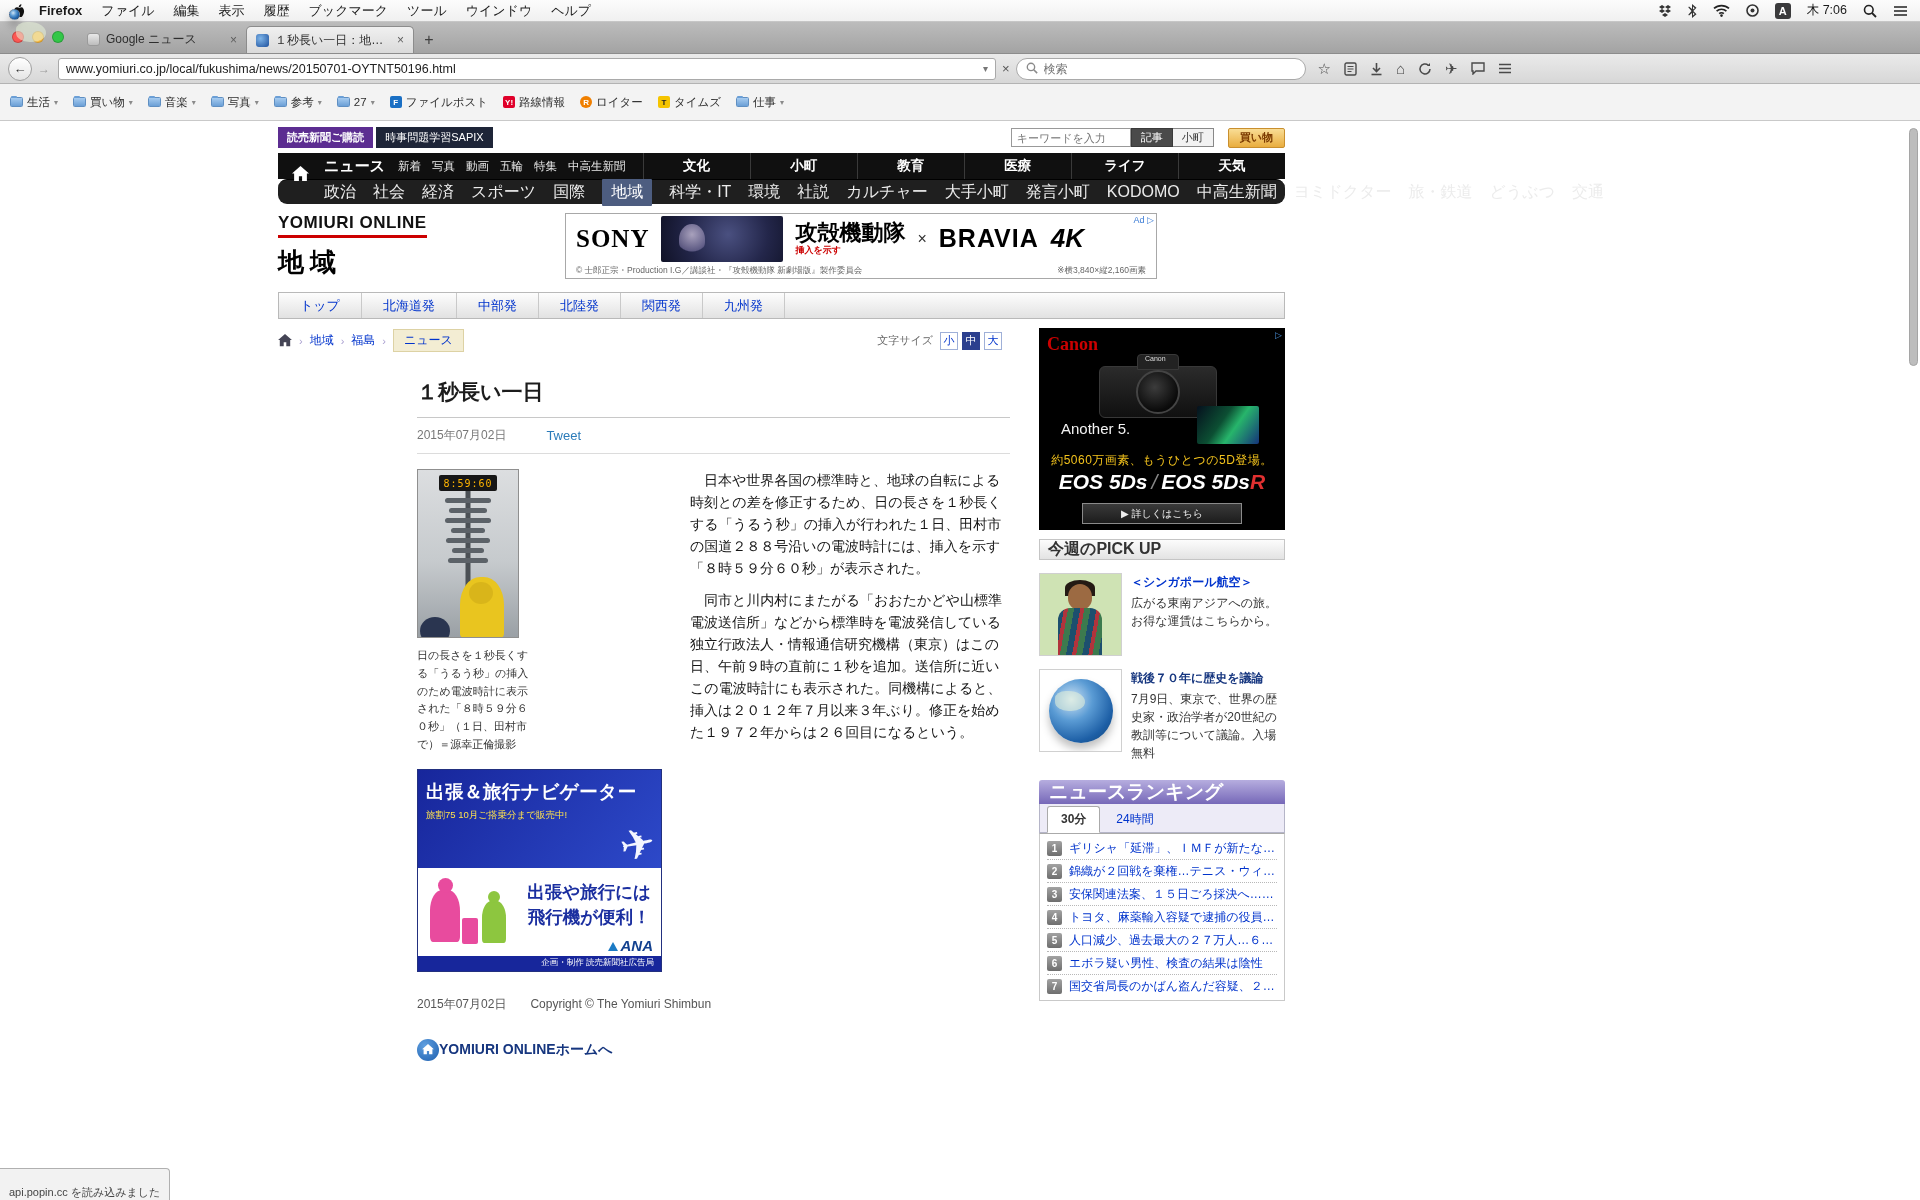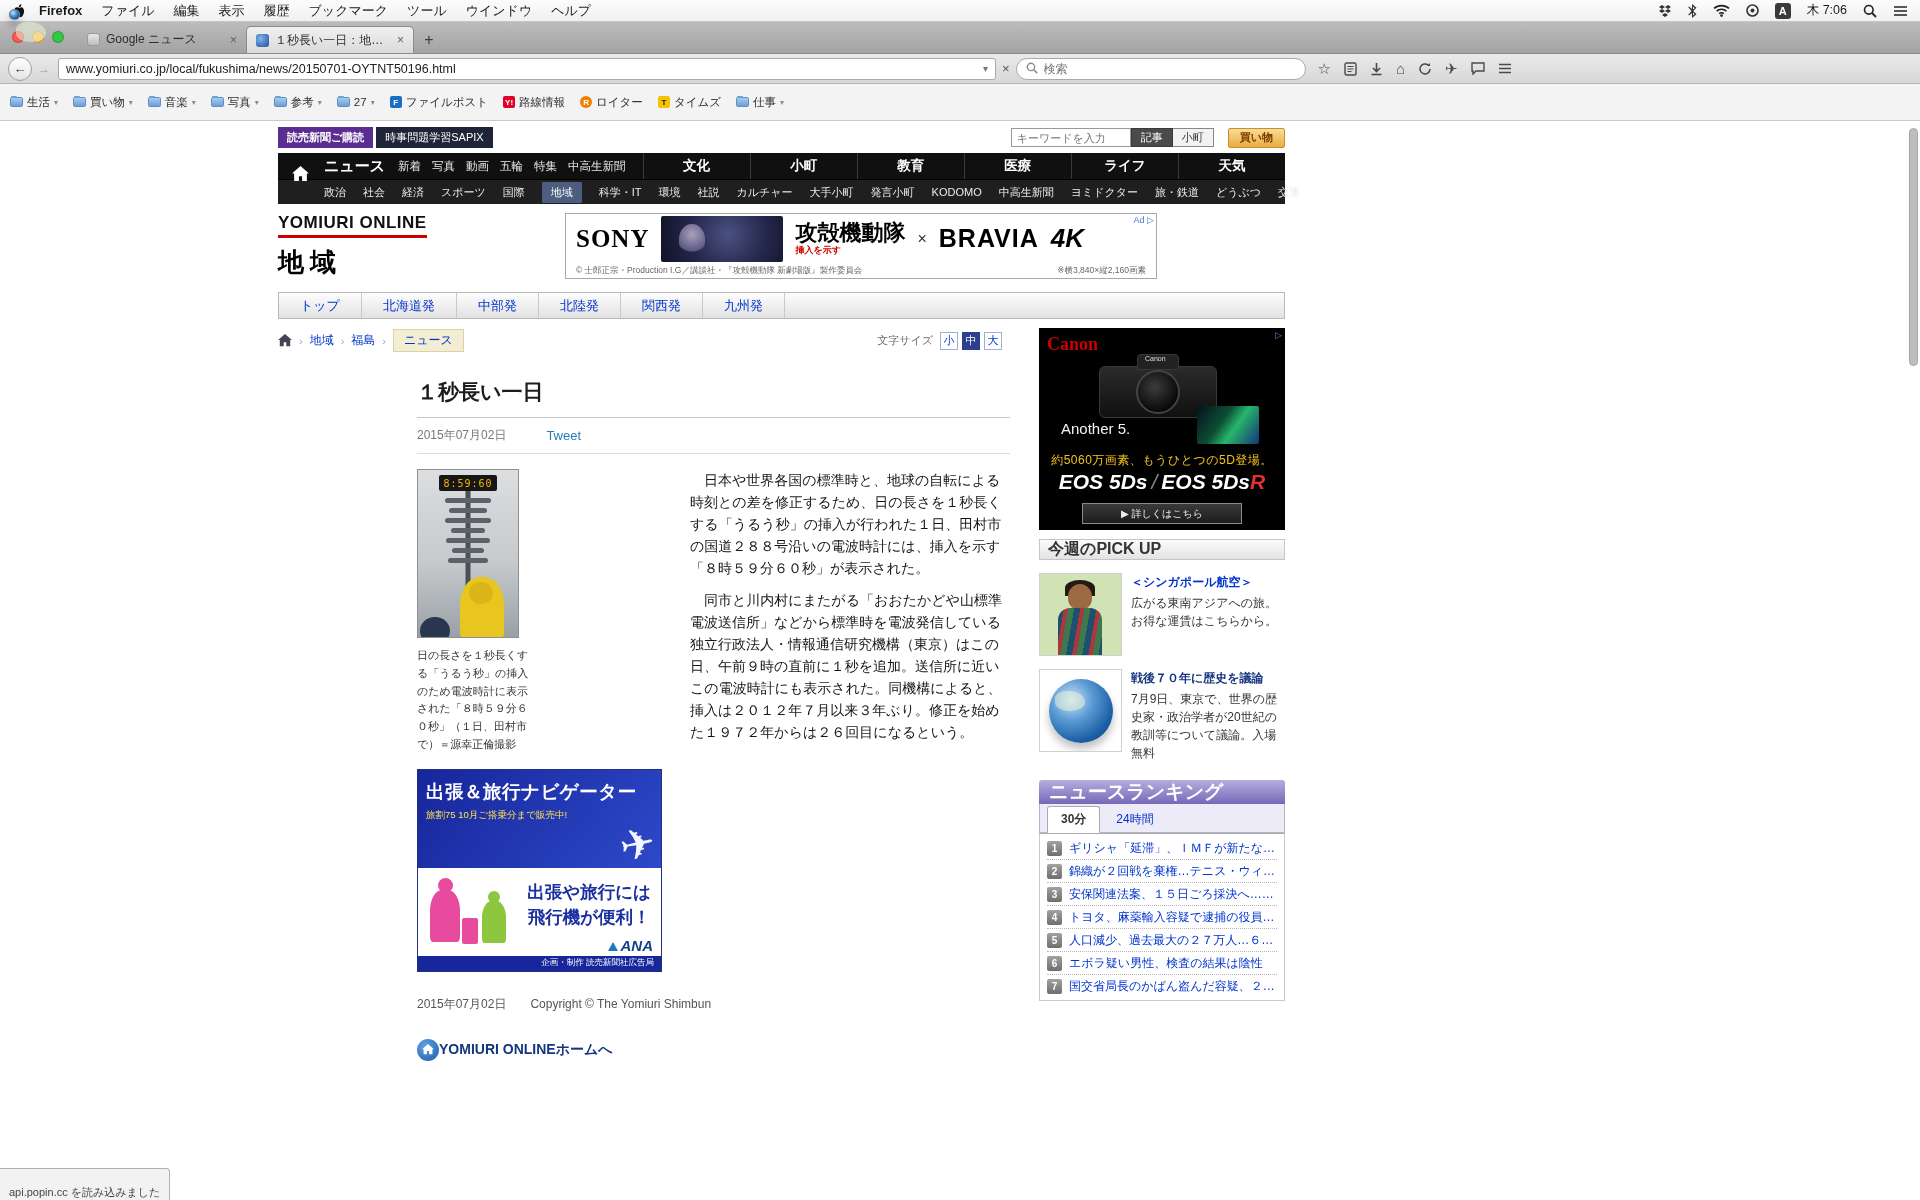--- a/index.html
+++ b/index.html
@@ -69,21 +69,21 @@
 .shopbtn{margin-left:14px;height:20px;display:flex;align-items:center;padding:0 11px;font-size:11px;font-weight:bold;color:#7b3a00;background:linear-gradient(#f9dd95,#e9ad3f);border:1px solid #c98f2e;border-radius:2px;}
 
 
 .sitenav{position:relative;margin-top:4px;}
 .nav-home{position:absolute;left:9px;top:13px;width:26px;text-align:center;}
 .nrow1{height:26px;background:#101010;display:flex;align-items:center;color:#fff;padding-left:46px;}
 .nrow1 .main{font-size:15px;font-weight:bold;margin-right:13px;}
 .nrow1 .sub{font-size:11.5px;color:#e8e8e8;margin-right:11px;}
 .nsecs{flex:1;display:flex;height:100%;align-items:stretch;margin-left:6px;}
 .nsec{flex:1;display:flex;align-items:center;justify-content:center;font-size:13.5px;font-weight:bold;border-left:1px solid #3a3a3a;}
-.nrow2{height:25px;background:#1f1f1f;border-top:1px solid #000;display:flex;align-items:center;color:#ececec;padding-left:46px;font-size:11px;gap:17px;}
+.nrow2{height:25px;background:#1f1f1f;border-top:1px solid #000;display:flex;align-items:center;color:#ececec;padding-left:46px;font-size:16px;gap:17px;border-radius:9px;}
 .nrow2 .n2{white-space:nowrap;}
 .nrow2 .active{background:#4d5d80;padding:3px 9px;border-radius:1px;color:#fff;}
 .nrow2 .last{margin-left:auto;margin-right:14px;}
 
 
 .masthead{display:flex;margin-top:9px;}
 .mh-left{width:287px;}
 .logo{display:inline-block;font-size:17px;font-weight:bold;letter-spacing:.5px;color:#111;border-bottom:3px solid #cc0000;padding-bottom:2px;}
 .sec-title{font-size:26px;font-weight:bold;margin-top:7px;letter-spacing:6px;}
 .sonyad{width:592px;height:66px;border:1px solid #a8a8a8;position:relative;background:#fff;display:flex;flex-direction:column;}

